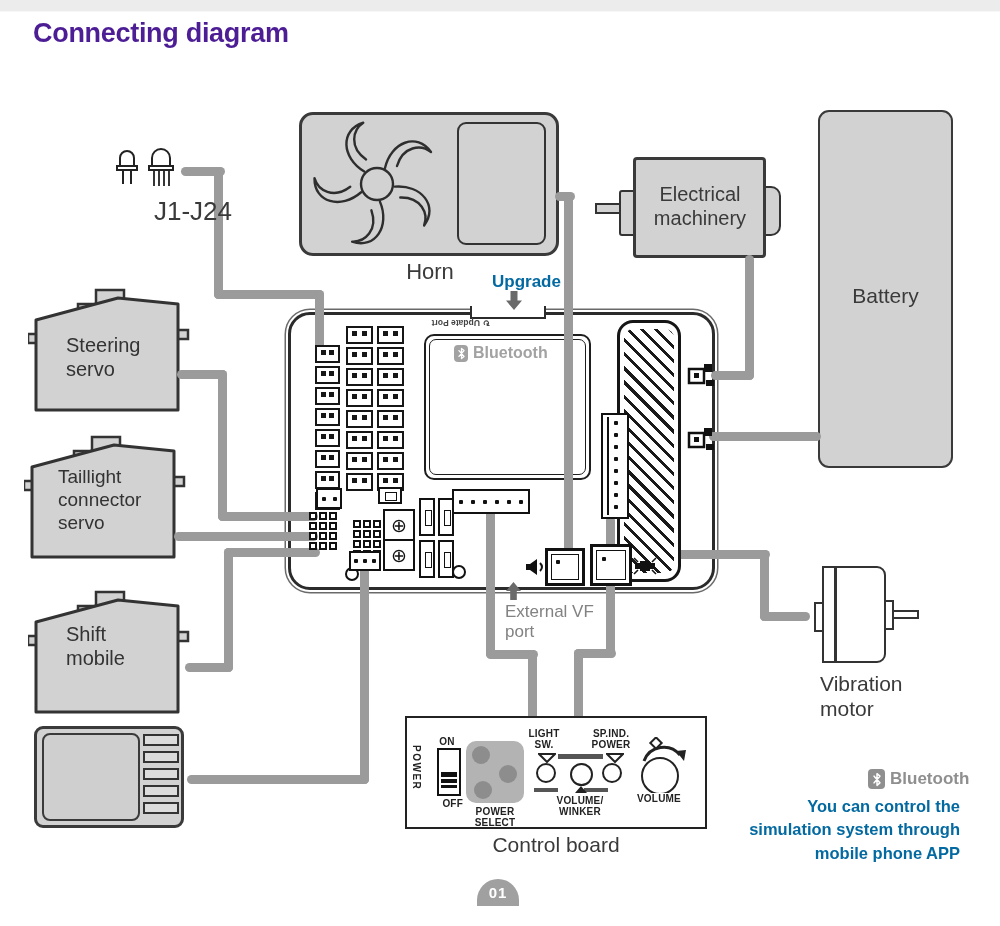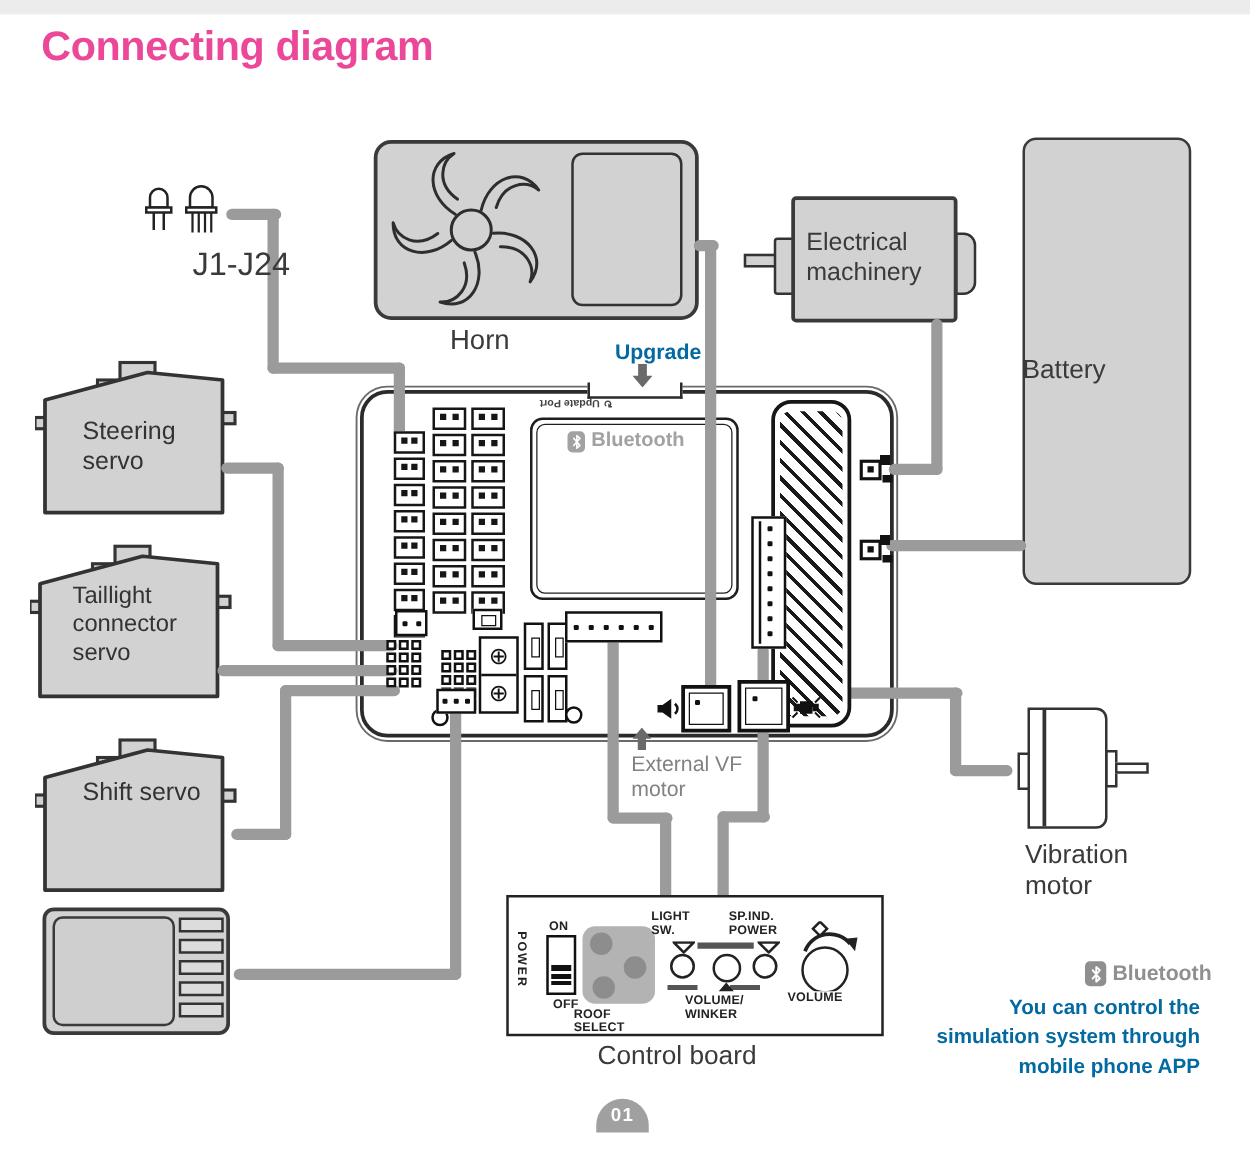--- a/index.html
+++ b/index.html
@@ -3,21 +3,21 @@
 <meta charset="utf-8">
 <style>
   html,body{margin:0;padding:0;background:#fff;}
   #canvas{position:relative;width:1000px;height:926px;background:#fff;overflow:hidden;
           font-family:"Liberation Sans",sans-serif;color:#3a3a3a;}
   .abs{position:absolute;}
   .wire{position:absolute;background:#9b9b9b;border-radius:4.5px;z-index:30;}
   .gbox{position:absolute;background:#d2d2d2;border:3px solid #3a3a3a;box-sizing:border-box;z-index:10;}
   .lbl{position:absolute;color:#3a3a3a;font-size:20px;line-height:1.18;z-index:40;}
   .muted{color:#0369a1;font-weight:bold;}
-  .center{}
+  .center{text-align:center;}
   .right{text-align:right;}
 
   
   #pcb{position:absolute;left:288px;top:312px;width:421px;height:272px;background:#fff;
        border:3px solid #2b2b2b;border-radius:22px;z-index:5;
        box-shadow:0 0 0 2px #fff,0 0 0 3.5px #6a6a6a;}
   #pcb-notch{position:absolute;left:470px;top:306px;width:76px;height:13px;background:#fff;
        border:2.5px solid #2b2b2b;border-top:none;box-sizing:border-box;z-index:8;}
   .socket-col{position:absolute;z-index:40;}
   .socket{width:25px;height:18px;border:2px solid #161616;background:#fff;margin-bottom:3px;
@@ -59,21 +59,21 @@
          text-align:center;line-height:36px;letter-spacing:1px;z-index:50;}
   #topstrip{position:absolute;left:0;top:0;width:1000px;height:11px;background:#ececec;border-bottom:1px solid #f7f7f7;}
   .svgwrap{position:absolute;z-index:12;}
   .servo-label{position:absolute;z-index:41;font-size:20px;line-height:1.2;color:#333;}
 </style>
 </head>
 <body>
 
 <div id="canvas">
   <div id="topstrip"></div>
-  <div class="abs" style="left:33px;top:18px;font-size:33px;font-weight:bold;color:#ec4899;letter-spacing:-0.3px;">Connecting diagram</div>
+  <div class="abs" style="left:33px;top:18px;font-size:27px;font-weight:bold;color:#4c1d95;letter-spacing:-0.3px;">Connecting diagram</div>
 
   <div class="wire" style="left:181px;top:167px;width:44px;height:9px;"></div>
   <div class="wire" style="left:214px;top:167px;width:9px;height:132px;"></div>
   <div class="wire" style="left:214px;top:290px;width:110px;height:9px;"></div>
   <div class="wire" style="left:315px;top:290px;width:9px;height:62px;"></div>
 
   <div class="wire" style="left:177px;top:370px;width:50px;height:9px;"></div>
   <div class="wire" style="left:218px;top:370px;width:9px;height:151px;"></div>
   <div class="wire" style="left:218px;top:512px;width:100px;height:9px;"></div>
 
@@ -168,21 +168,21 @@
   </svg>
   <div class="servo-label" style="left:58px;top:466px;width:125px;font-size:19px;">Taillight connector servo</div>
 
   <svg class="svgwrap" style="left:28px;top:590px;" width="162" height="135">
     <rect x="68" y="2" width="28" height="20" fill="#d2d2d2" stroke="#333" stroke-width="2.5"></rect>
     <rect x="50" y="16" width="62" height="11" fill="#d2d2d2" stroke="#333" stroke-width="2.5"></rect>
     <rect x="0" y="46" width="16" height="9" fill="#d2d2d2" stroke="#333" stroke-width="2.5"></rect>
     <rect x="144" y="42" width="16" height="9" fill="#d2d2d2" stroke="#333" stroke-width="2.5"></rect>
     <polygon points="8,32 90,10 150,16 150,122 8,122" fill="#d2d2d2" stroke="#333" stroke-width="3" stroke-linejoin="round"></polygon>
   </svg>
-  <div class="servo-label" style="left:66px;top:622px;width:100px;">Shift servo</div>
+  <div class="servo-label" style="left:66px;top:622px;width:100px;">Shift mobile</div>
 
   <div class="gbox" style="left:34px;top:726px;width:150px;height:102px;border-radius:9px;"></div>
   <div class="abs" style="left:42px;top:733px;width:98px;height:88px;background:#cfcfcf;border:2.5px solid #3a3a3a;
        border-radius:8px;box-sizing:border-box;z-index:12;"></div>
   <div class="abs" style="left:143px;top:734px;z-index:12;">
       <div style="width: 36px; height: 12px; background: rgb(220, 220, 220); border: 2px solid rgb(51, 51, 51); box-sizing: border-box; margin-bottom: 5px;"></div>
       <div style="width: 36px; height: 12px; background: rgb(220, 220, 220); border: 2px solid rgb(51, 51, 51); box-sizing: border-box; margin-bottom: 5px;"></div>
       <div style="width: 36px; height: 12px; background: rgb(220, 220, 220); border: 2px solid rgb(51, 51, 51); box-sizing: border-box; margin-bottom: 5px;"></div>
       <div style="width: 36px; height: 12px; background: rgb(220, 220, 220); border: 2px solid rgb(51, 51, 51); box-sizing: border-box; margin-bottom: 5px;"></div>
       <div style="width: 36px; height: 12px; background: rgb(220, 220, 220); border: 2px solid rgb(51, 51, 51); box-sizing: border-box; margin-bottom: 5px;"></div>
@@ -444,41 +444,41 @@
   <svg class="svgwrap" style="left:633px;top:556px;z-index:45;" width="24" height="20">
     <rect x="7" y="5" width="10" height="10" fill="#111"></rect>
     <rect x="2" y="7" width="5" height="6" fill="#111"></rect>
     <rect x="17" y="7" width="5" height="6" fill="#111"></rect>
     <path d="M1 2 L5 6 M23 2 L19 6 M1 18 L5 14 M23 18 L19 14" stroke="#111" stroke-width="1.6"></path>
   </svg>
 
   <svg class="svgwrap" style="left:506px;top:582px;z-index:40;" width="15" height="18">
     <path d="M7.5 0 L15 9 H10.8 V18 H4.2 V9 H0 Z" fill="#6a6a6a"></path>
   </svg>
-  <div class="lbl" style="left:505px;top:602px;width:95px;font-size:17px;color:#828282;">External VF motor</div>
+  <div class="lbl" style="left:505px;top:602px;width:95px;font-size:17px;color:#828282;">External VF port</div>
 
   <div id="ctl"></div>
   <div class="hole" style="left:410px;top:724px;"></div>
   <div class="hole" style="left:680px;top:724px;"></div>
   <div class="hole" style="left:410px;top:802px;"></div>
   <div class="hole" style="left:680px;top:802px;"></div>
 
   <div class="ctl-txt" style="left:411px;top:745px;height:56px;writing-mode:vertical-rl;letter-spacing:1.5px;z-index:36;">POWER</div>
   <div class="ctl-txt" style="left:433px;top:736px;width:28px;text-align:center;z-index:36;">ON</div>
   <div class="abs" style="left:437px;top:748px;width:24px;height:48px;border:2px solid #111;box-sizing:border-box;background:#fff;z-index:36;">
     <div style="position:absolute;left:2px;right:2px;top:22px;height:16px;
          background:linear-gradient(180deg,#111 0 5px,#fff 5px 7px,#111 7px 11px,#fff 11px 13px,#111 13px 16px);"></div>
   </div>
   <div class="ctl-txt" style="left:431px;top:798px;width:32px;text-align:right;z-index:36;">OFF</div>
 
   <div id="mode-pad"></div>
   <div class="mode-dot" style="left:472px;top:746px;width:18px;height:18px;z-index:37;"></div>
   <div class="mode-dot" style="left:499px;top:765px;width:18px;height:18px;z-index:37;"></div>
   <div class="mode-dot" style="left:474px;top:781px;width:18px;height:18px;z-index:37;"></div>
-  <div class="ctl-txt center" style="left:459px;top:806px;width:72px;z-index:36;">ROOF SELECT</div>
+  <div class="ctl-txt center" style="left:459px;top:806px;width:72px;z-index:36;">POWER SELECT</div>
 
   <div class="ctl-txt center" style="left:521px;top:728px;width:46px;z-index:36;">LIGHT SW.</div>
   <div class="ctl-txt center" style="left:583px;top:728px;width:56px;z-index:36;">SP.IND. POWER</div>
 
   <svg class="svgwrap" style="left:538px;top:753px;z-index:37;" width="18" height="10">
     <path d="M1 1 H17 L9 9 Z" fill="none" stroke="#222" stroke-width="2"></path>
   </svg>
   <svg class="svgwrap" style="left:606px;top:753px;z-index:37;" width="18" height="10">
     <path d="M1 1 H17 L9 9 Z" fill="none" stroke="#222" stroke-width="2"></path>
   </svg>

